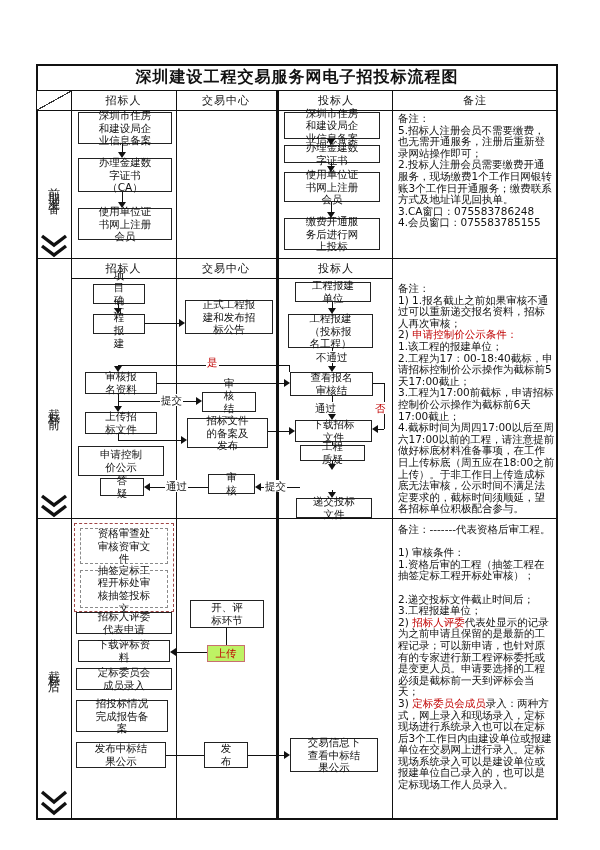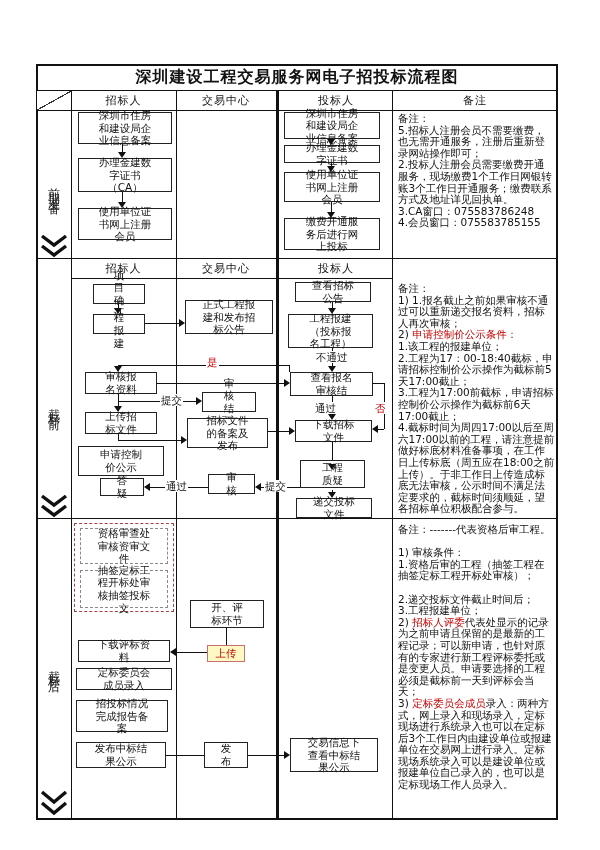--- a/index.html
+++ b/index.html
@@ -31,21 +31,21 @@
   .hl{position:absolute;height:1px;background:#111;z-index:1;display:block;}
   .vl{position:absolute;width:1px;background:#111;z-index:1;display:block;}
   .ar{position:absolute;width:0;height:0;z-index:4;display:block;}
   .ar.d{border-left:4px solid transparent;border-right:4px solid transparent;border-top:6px solid #111;}
   .ar.r{border-top:4px solid transparent;border-bottom:4px solid transparent;border-left:6px solid #111;}
   .ar.l{border-top:4px solid transparent;border-bottom:4px solid transparent;border-right:6px solid #111;}
   
   .lbl{position:absolute;background:#fff;font-size:10.5px;line-height:12px;
        padding:0 1px;z-index:5;}
   .red{color:#c00000;}
-  .uploadbx{position:absolute;box-sizing:border-box;border:1px solid #c87070;background:#fef9c3;
+  .uploadbx{position:absolute;box-sizing:border-box;border:1px solid #c87070;background:#bef264;
        display:flex;align-items:center;justify-content:center;font-size:10.5px;
        color:#c00000;z-index:5;}
   
   .notes{position:absolute;font-size:10.5px;line-height:11.6px;z-index:2;
          letter-spacing:0;}
   .nline{min-height:11.6px;}
   .chev{position:absolute;z-index:2;}
 </style>
 </head>
 <body>
@@ -120,21 +120,21 @@
     </div>
 
   <div class="bx" style="left:93px;top:284px;width:52px;height:20px">项目确认</div>
   <i class="vl" style="left:118px;top:304px;height:5px"></i>
   <i class="ar d" style="left:114px;top:308px"></i>
   <div class="bx" style="left:93px;top:314px;width:52px;height:20px">工程报建</div>
   <i class="hl" style="left:145px;top:323px;width:34px"></i>
   <i class="ar r" style="left:179px;top:319px"></i>
   <div class="bx" style="left:185px;top:300px;width:88px;height:34px">正式工程报建和发布招标公告</div>
 
-  <div class="bx" style="left:295px;top:282px;width:76px;height:20px">查看招标公告</div>
+  <div class="bx" style="left:295px;top:282px;width:76px;height:20px">工程报建单位</div>
   <i class="vl" style="left:332px;top:302px;height:7px"></i>
   <i class="ar d" style="left:328px;top:308px"></i>
   <div class="bx" style="left:288px;top:314px;width:85px;height:34px">工程报建（投标报名工程）</div>
 
   <i class="hl" style="left:118px;top:365px;width:172px"></i>
   <i class="vl" style="left:289px;top:365px;height:7px"></i>
   <i class="vl" style="left:118px;top:365px;height:2px"></i>
   <i class="ar d" style="left:114px;top:366px"></i>
   <span class="lbl red" style="left:206px;top:356px">是</span>
 
@@ -179,38 +179,39 @@
   <div class="bx" style="left:100px;top:478px;width:44px;height:18px">答疑</div>
 
   <i class="ar l" style="left:144px;top:483px"></i>
   <i class="hl" style="left:150px;top:487px;width:58px"></i>
   <span class="lbl" style="left:165px;top:480px">通过</span>
   <div class="bx" style="left:208px;top:474px;width:47px;height:20px">审核</div>
   <i class="ar l" style="left:255px;top:483px"></i>
   <i class="hl" style="left:261px;top:487px;width:39px"></i>
   <span class="lbl" style="left:264px;top:480px">提交</span>
 
-  <div class="bx" style="left:300px;top:460px;width:65px;height:28px">工程质疑</div>
+  <div class="bx" style="left:300px;top:445px;width:65px;height:16px">工程质疑</div>
   <i class="vl" style="left:332px;top:490px;height:4px"></i>
   <i class="ar d" style="left:328px;top:492px"></i>
   <div class="bx" style="left:296px;top:498px;width:76px;height:20px">递交投标文件</div>
 
   <div class="notes" style="left:398px;top:283px;width:157px;height:232px">
       <div class="nline"><span>备注：</span></div>
       <div class="nline"><span>1) 1.报名截止之前如果审核不通过可以重新递交报名资料，招标人再次审核；</span></div>
       <div class="nline"><span>2) </span><span class="red">申请控制价公示条件：</span></div>
       <div class="nline"><span>1.该工程的报建单位；</span></div>
       <div class="nline"><span>2.工程为17：00-18:40截标，申请招标控制价公示操作为截标前5天17:00截止；</span></div>
       <div class="nline"><span>3.工程为17:00前截标，申请招标控制价公示操作为截标前6天17:00截止；</span></div>
       <div class="nline"><span>4.截标时间为周四17:00以后至周六17:00以前的工程，请注意提前做好标底材料准备事项，在工作日上传标底（周五应在18:00之前上传）。于非工作日上传造成标底无法审核，公示时间不满足法定要求的，截标时间须顺延，望各招标单位积极配合参与。</span></div>
     </div>
 
   <div class="dashouter" style="left:74px;top:523px;width:100px;height:89px"></div>
   <div class="bx dash" style="left:80px;top:528px;width:88px;height:36px">资格审查处审核资审文件</div>
   <div class="bx dash" style="left:80px;top:570px;width:88px;height:38px">抽签定标工程开标处审核抽签投标文</div>
+  <div class="bx" style="left:76px;top:612px;width:96px;height:22px">招标人评委代表申请</div>
   <div class="bx" style="left:78px;top:640px;width:92px;height:22px">下载评标资料</div>
   <div class="bx" style="left:76px;top:668px;width:96px;height:22px">定标委员会成员录入</div>
   <div class="bx" style="left:76px;top:700px;width:92px;height:32px">招投标情况完成报告备案</div>
   <div class="bx" style="left:76px;top:742px;width:90px;height:26px">发布中标结果公示</div>
 
   <div class="bx" style="left:190px;top:600px;width:74px;height:28px">开、评标环节</div>
   <i class="vl" style="left:226px;top:628px;height:25px"></i>
   <i class="hl" style="left:176px;top:652px;width:50px"></i>
   <i class="ar l" style="left:170px;top:648px"></i>
   <div class="uploadbx" style="left:207px;top:645px;width:38px;height:17px">上传</div>

